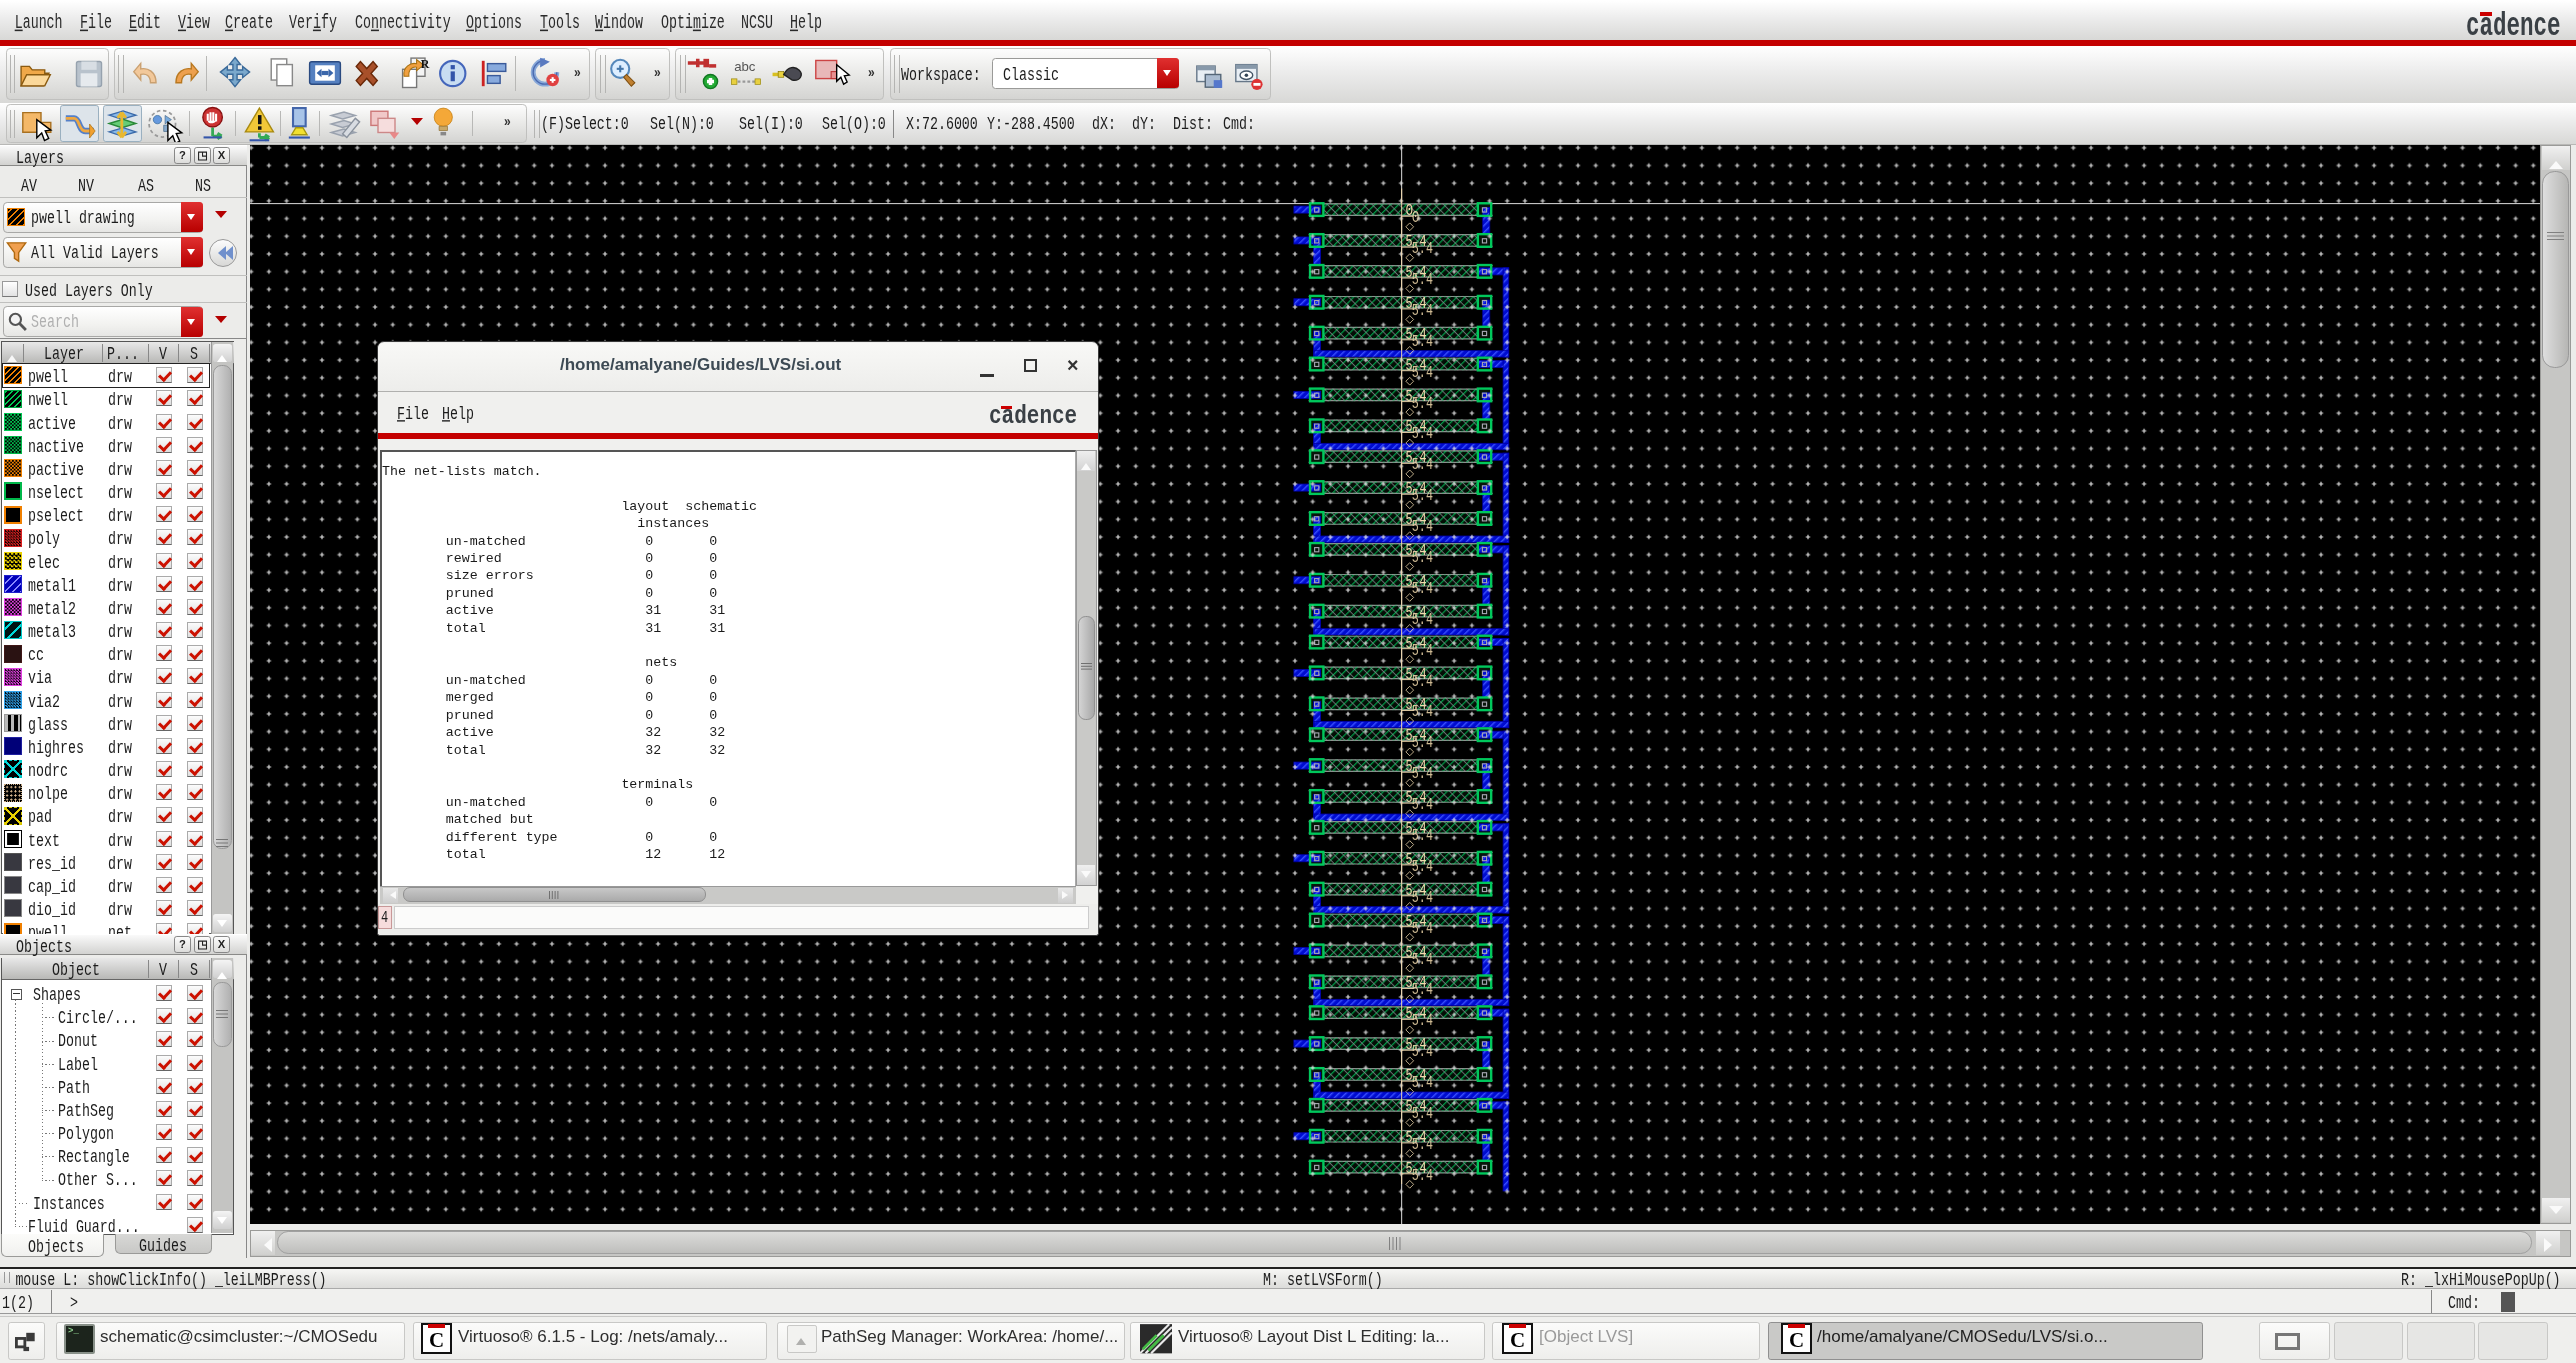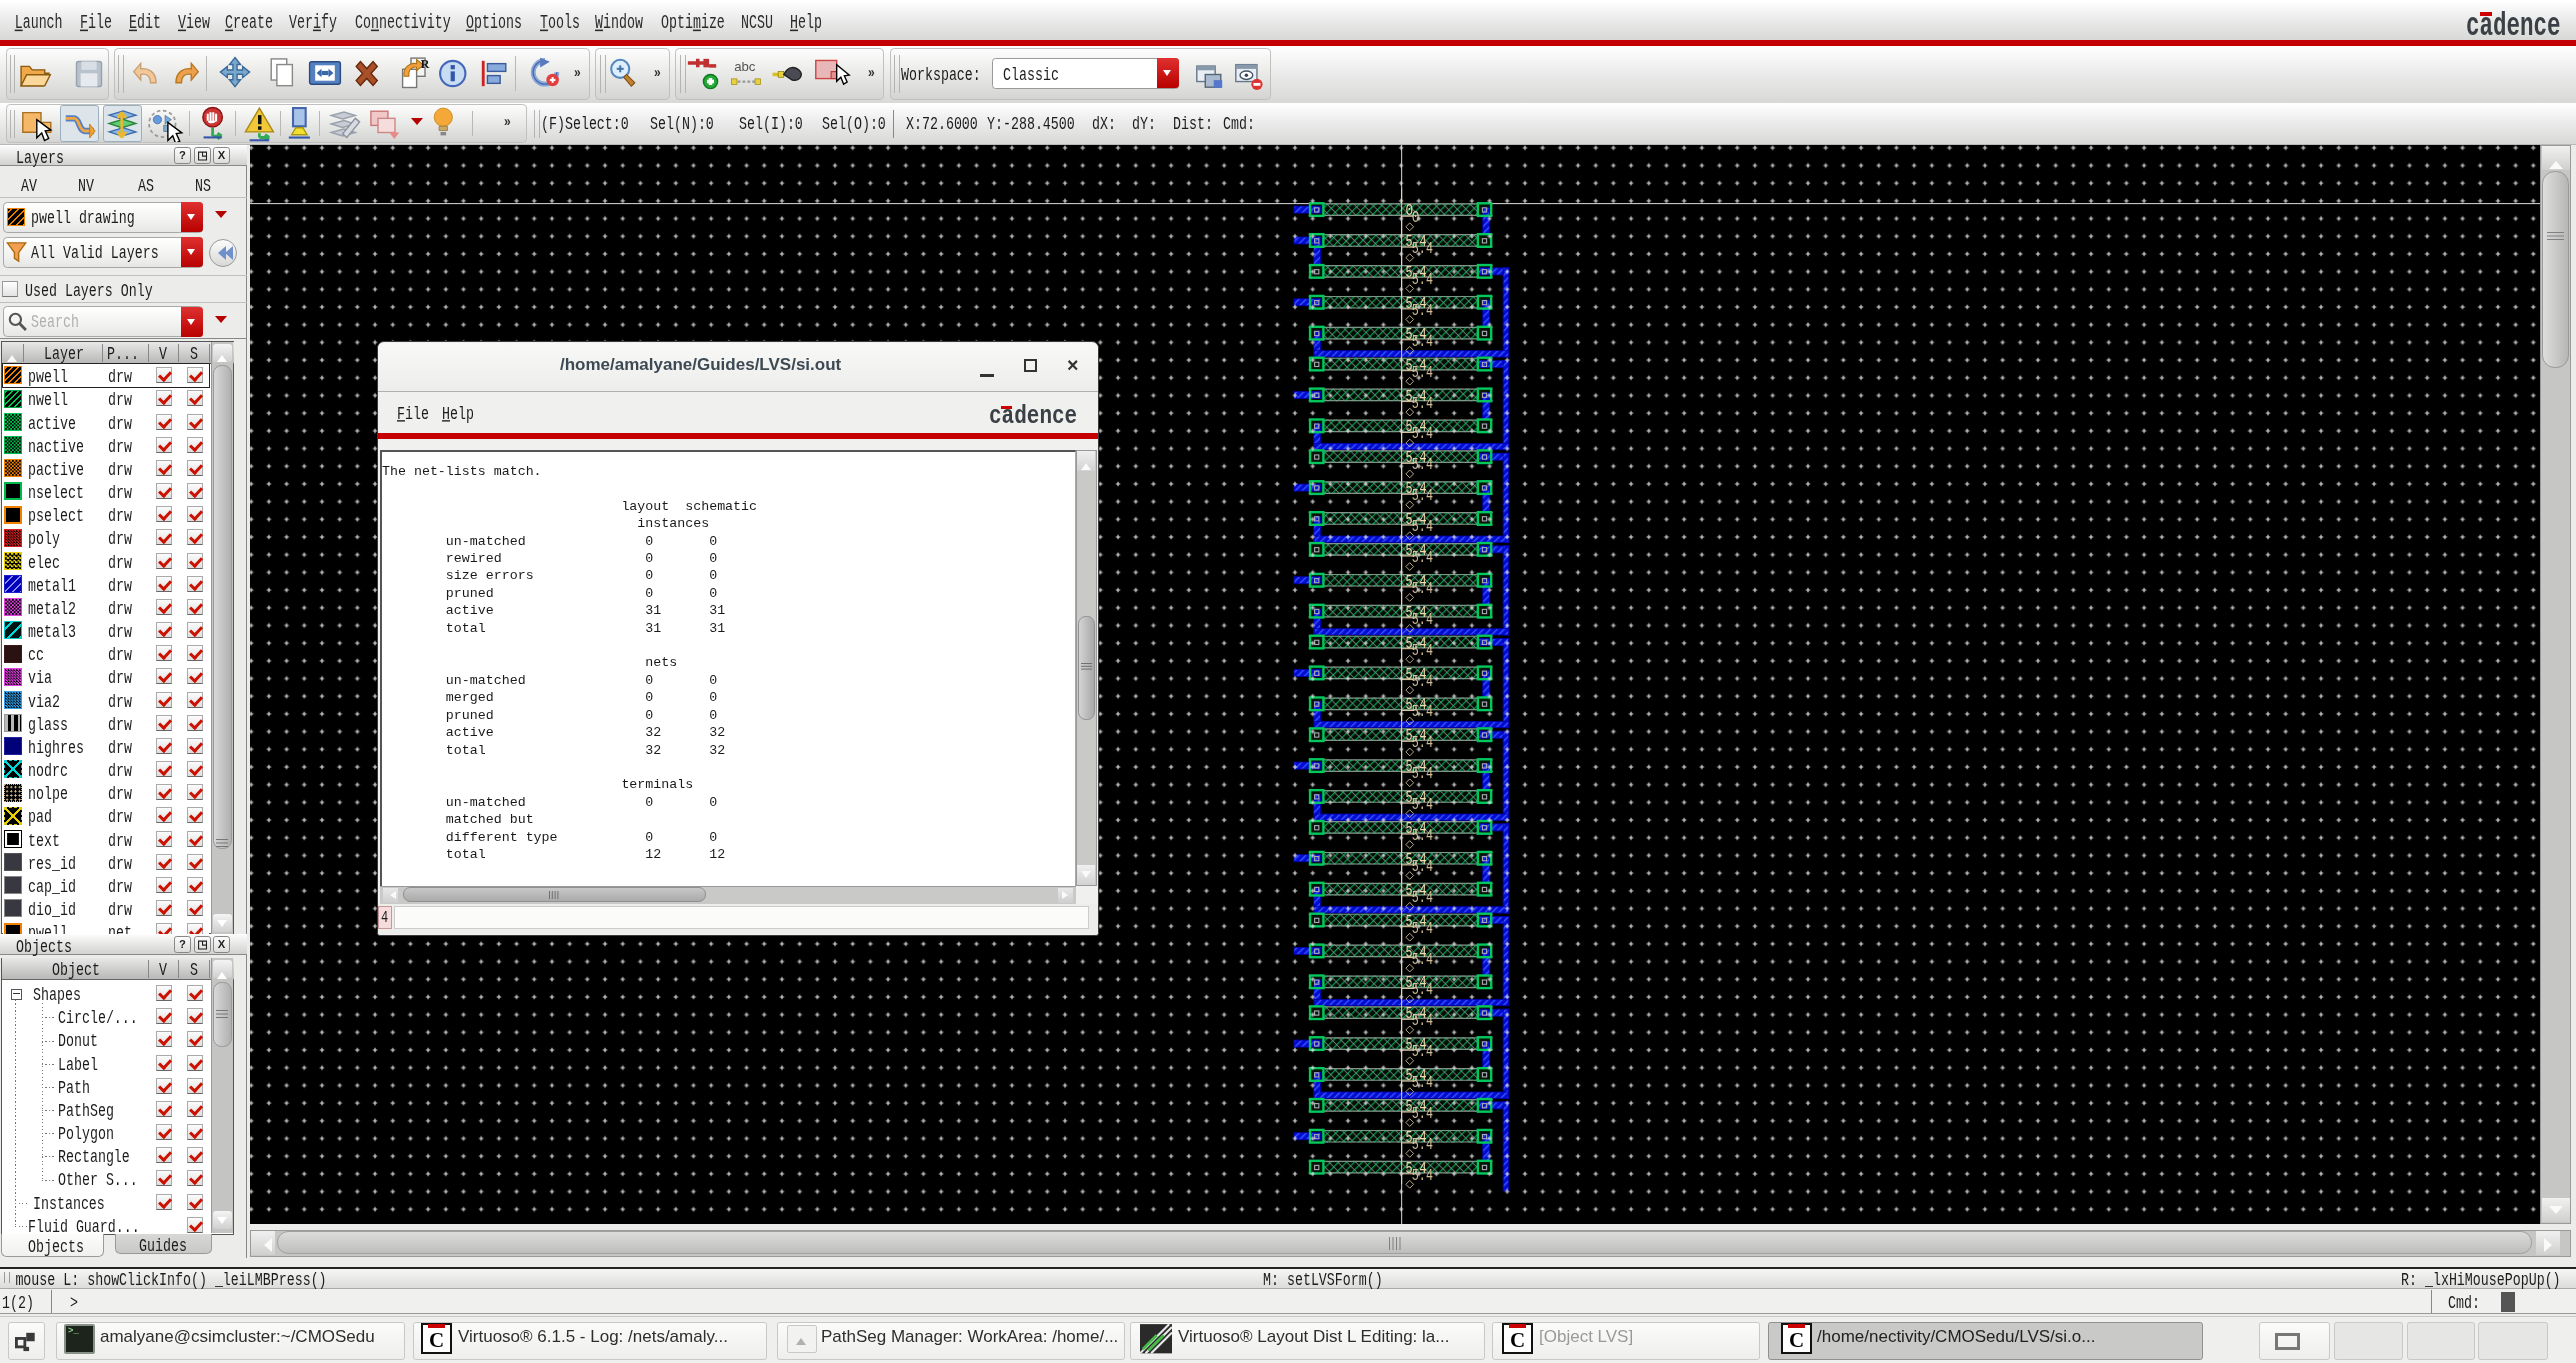--- a/index.html
+++ b/index.html
@@ -1138,38 +1138,38 @@
 <div class="abs" style="left:0;top:1316px;width:2576px;height:48px;background:#efefed;border-top:0.7px solid #c8c8c6;"></div>
 <div class="tbar-btn" style="left:7.7px;top:1322px;width:37px;"></div>
 <svg class="abs" style="left:15.4px;top:1330px;" width="22.5" height="22.5" viewBox="0 0 32 32">
     <rect x="2" y="12" width="12" height="12" fill="none" stroke="#3a3a3a" stroke-width="4"></rect>
     <rect x="16" y="4" width="12" height="12" fill="#3a3a3a"></rect>
     <rect x="12" y="24" width="8" height="6" fill="#3a3a3a"></rect>
   </svg>
 <div class="tbar-btn" style="left:56px;top:1322px;width:349px;"></div>
 <div class="abs" style="left:64px;top:1324px;width:31px;height:29.5px;background:#1c241c;border:2.1px solid #889088;border-radius:2.1px;"></div>
 <div class="abs" style="left:68px;top:1326px;font:bold 9px 'Liberation Mono';color:#8fcf8f;">&gt;_</div>
-<div class="abs" style="left:100px;top:1327px;font:17px 'Liberation Sans';color:#2e2e2e;">amalyane@csimcluster:~/CMOSedu</div>
+<div class="abs" style="left:100px;top:1327px;font:17px 'Liberation Sans';color:#2e2e2e;">schematic@csimcluster:~/CMOSedu</div>
 <div class="tbar-btn" style="left:413px;top:1322px;width:354px;"></div>
 <div class="clogo" style="left:421px;top:1323px;"></div>
 <div class="abs" style="left:458px;top:1327px;font:17px 'Liberation Sans';color:#2e2e2e;">Virtuoso® 6.1.5 - Log: /nets/amaly...</div>
 <div class="tbar-btn" style="left:777px;top:1322px;width:348px;"></div>
 <div class="abs" style="left:787px;top:1325px;width:29.5px;height:28px;background:#f2f2f0;border:0.7px solid #c8c8c6;border-radius:2.1px;"></div>
 <div class="abs" style="left:796px;top:1333px;width:0;height:0;border:5.6px solid transparent;border-bottom:7px solid #b0b0ae;"></div>
 <div class="abs" style="left:821px;top:1327px;font:17px 'Liberation Sans';color:#2e2e2e;">PathSeg Manager: WorkArea: /home/...</div>
 <div class="tbar-btn" style="left:1130px;top:1322px;width:355px;"></div>
 <svg class="abs" style="left:1140px;top:1324px;" width="32" height="29.5" viewBox="0 0 46 42">
     <rect width="46" height="42" fill="#2a2a2a"></rect>
     <path d="M0 42 L42 0 M8 42 L46 4 M16 42 L46 12" stroke="#e8e8e8" stroke-width="3"></path>
     <path d="M4 36 l20 -20 M12 38 l22 -22" stroke="#44bb44" stroke-width="4"></path>
   </svg>
 <div class="abs" style="left:1178px;top:1327px;font:17px 'Liberation Sans';color:#2e2e2e;">Virtuoso® Layout Dist L Editing: la...</div>
 <div class="tbar-btn" style="left:1492px;top:1322px;width:268px;"></div>
 <div class="clogo" style="left:1502px;top:1323px;"></div>
 <div class="abs" style="left:1539px;top:1327px;font:17px 'Liberation Sans';color:#9a9a9a;">[Object LVS]</div>
 <div class="tbar-btn" style="left:1768px;top:1322px;width:435px;background:#c9c9c7;border:0.7px solid #909090;"></div>
 <div class="clogo" style="left:1781px;top:1323px;"></div>
-<div class="abs" style="left:1817px;top:1327px;font:17px 'Liberation Sans';color:#222;">/home/nectivity/CMOSedu/LVS/si.o...</div>
+<div class="abs" style="left:1817px;top:1327px;font:17px 'Liberation Sans';color:#222;">/home/amalyane/CMOSedu/LVS/si.o...</div>
 <div class="tbar-btn" style="left:2259px;top:1322px;width:71px;"></div>
 <div class="abs" style="left:2275px;top:1333px;width:25px;height:17px;border:3.5px solid #777;"></div>
 <div class="tbar-btn" style="left:2334px;top:1322px;width:69px;background:#e6e6e4;"></div>
 <div class="tbar-btn" style="left:2407px;top:1322px;width:68px;background:#e6e6e4;"></div>
 <div class="tbar-btn" style="left:2478px;top:1322px;width:70px;background:#e6e6e4;"></div>
 
 </body></html>

